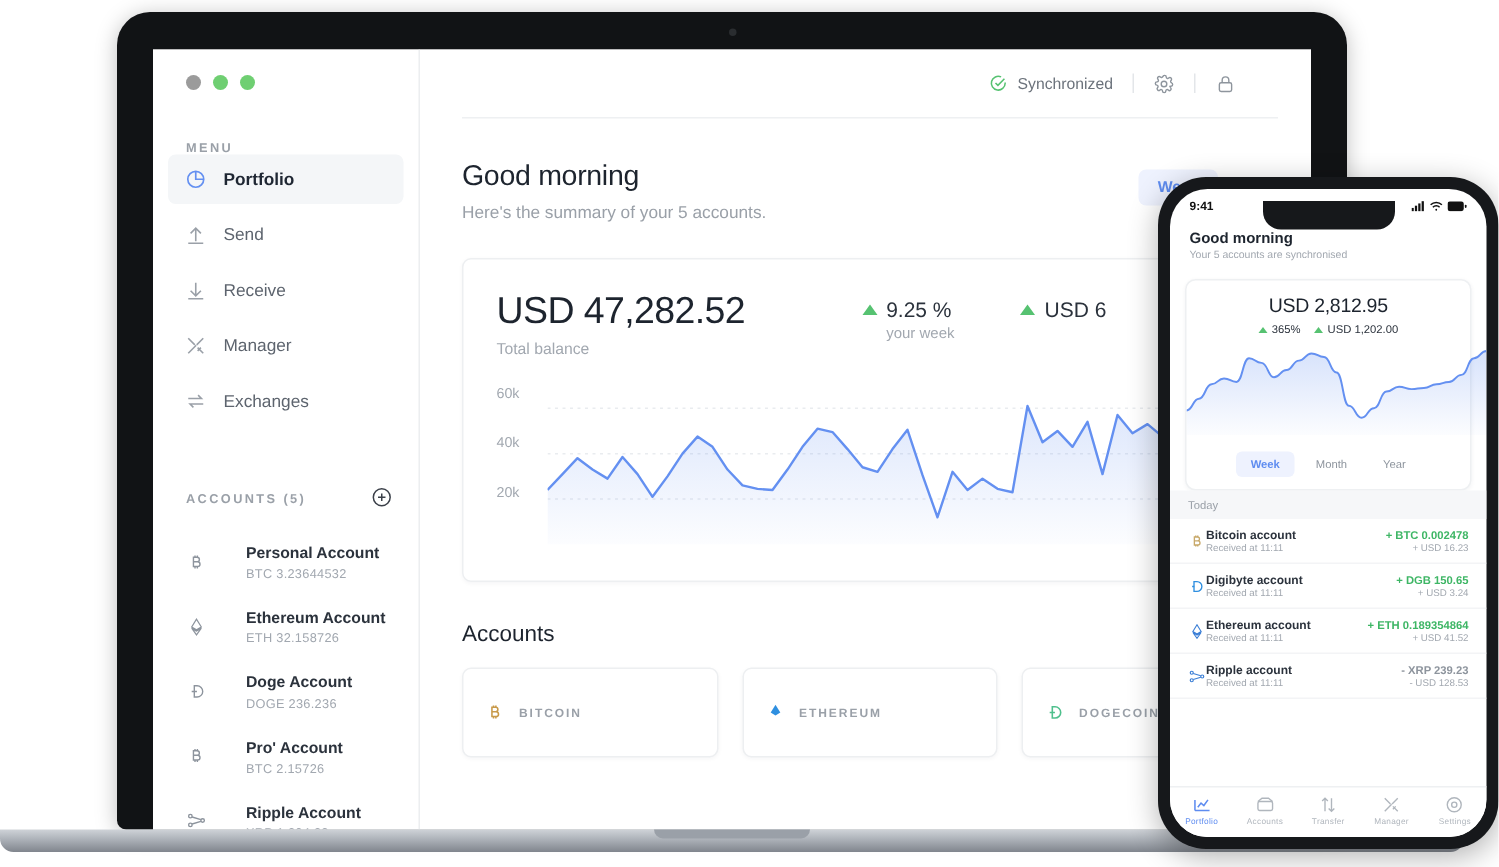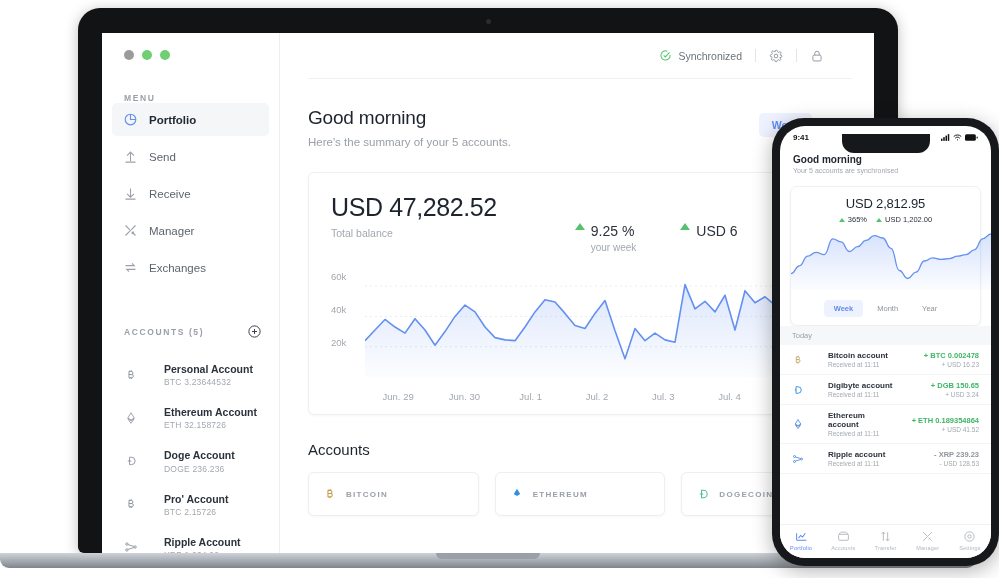--- a/index.html
+++ b/index.html
@@ -93,39 +93,39 @@
     border: 1px solid #edeff1; border-radius: 6px;
     box-shadow: 0 1px 3px rgba(20,30,50,.04);
     padding: 20px 22px 12px 22px; position: relative;
   }
   .bal-row { display: flex; align-items: flex-start; }
   .bal-main { flex: 0 0 auto; }
   .bal-amt { font-size: 25px; color: #1d242e; letter-spacing: -.4px; font-weight: 400; }
   .bal-lbl { font-size: 10.5px; color: #a2a8b0; margin-top: 5px; }
   .stats { display: flex; gap: 44px; margin-left: 78px; padding-top: 5px; }
   .stat { text-align: left; }
-  .stat-top { display: flex; gap: 6px; font-size: 14px; color: #2b323c; white-space: nowrap; margin-top: 25px; }
+  .stat-top { display: flex; align-items: center; gap: 6px; font-size: 14px; color: #2b323c; white-space: nowrap; }
   .tri { width: 0; height: 0; border-left: 5px solid transparent; border-right: 5px solid transparent;
          border-bottom: 7px solid #56c271; }
   .stat-sub { font-size: 10px; color: #a2a8b0; margin-top: 3px; padding-left: 16px; }
 
   .chart-box { position: relative; height: 118px; margin-top: 18px; }
   .y-lab { position: absolute; left: 0; font-size: 9.5px; color: #a2a8b0; }
   .chart-svg { position: absolute; left: 34px; right: 0; top: 0; height: 106px; }
   .x-axis { display: flex; margin-left: 34px; margin-top: 2px; }
   .x-lab { font-size: 9.5px; color: #a2a8b0; flex: 1; text-align: center; }
 
   .accounts-hdr { display: flex; align-items: baseline; justify-content: space-between;
                   margin: 26px 22px 0 28px; }
   .accounts-title { font-size: 15px; color: #1d242e; }
   .sort-by { font-size: 11px; color: #9aa0a8; cursor: pointer; }
   .acct-cards { display: flex; gap: 16px; margin: 14px 22px 0 28px; }
   .acct-card {
     flex: 1; background: #fff; border: 1px solid #edeff1; border-radius: 6px;
-    box-shadow: 0 1px 3px rgba(20,30,50,.04); padding: 13px 14px; height: 44px;
+    box-shadow: 0 1px 3px rgba(20,30,50,.04); padding: 13px 14px; height: 60px;
     display: flex; align-items: center; gap: 9px;
   }
   .acct-card .ico { width: 14px; height: 14px; }
   .acct-card-lbl { font-size: 8px; letter-spacing: 1.3px; color: #9aa0a8; font-weight: 700; }
 
   
   .base {
     position: absolute; left: -78px; top: 545px; width: 976px; height: 15px;
     background: linear-gradient(180deg,#cfd3d8 0%,#aeb3ba 42%,#80858d 100%);
     border-radius: 0 0 9px 9px;
@@ -168,21 +168,21 @@
   .ph-stats { display: flex; justify-content: center; gap: 9px; margin-top: 4px; font-size: 7.5px; color: #2b323c; }
   .ph-stat { display: flex; align-items: center; gap: 3px; }
   .tri-sm { width: 0; height: 0; border-left: 3px solid transparent; border-right: 3px solid transparent;
             border-bottom: 4.5px solid #56c271; }
   .ph-chart { height: 62px; margin-top: 4px; }
   .ph-tabs { display: flex; justify-content: center; gap: 4px; margin-top: 6px; }
   .ph-tab { font-size: 7.5px; color: #8d949d; padding: 4px 10px; border-radius: 4px; cursor: pointer; }
   .ph-tab.active { background: #eef2fe; color: #5e8cf0; font-weight: 700; }
 
   .ph-sec { font-size: 7.5px; color: #9aa0a8; background: #f6f7f9; padding: 5px 12px; }
-  .ph-row { display: flex; align-items: center; padding: 6px 12px; gap: 24px; border-bottom: 1px solid #f3f4f6; }
+  .ph-row { display: flex; align-items: center; padding: 6px 12px; gap: 0; border-bottom: 1px solid #f3f4f6; }
   .ph-row .ico { width: 12px; height: 12px; flex: 0 0 12px; }
   .ph-row .mid { flex: 1; min-width: 0; }
   .ph-row .t { font-size: 8px; color: #2b323c; font-weight: 600; }
   .ph-row .s { font-size: 6.5px; color: #a2a8b0; margin-top: 1px; }
   .ph-row .right { text-align: right; }
   .ph-row .a { font-size: 7.5px; font-weight: 600; }
   .ph-row .b { font-size: 6.5px; color: #a2a8b0; margin-top: 1px; }
   .pos { color: #3eb665; }
   .neg { color: #8d949d; }
 
@@ -379,29 +379,20 @@
                         <stop offset="100%" stop-color="#6490f1" stop-opacity=".02"></stop>
                       </linearGradient>
                     </defs>
                     <line x1="0" x2="500" y1="75.71428571428572" y2="75.71428571428572" stroke="#e9ecef" stroke-width="1" stroke-dasharray="2 3"></line>
                     <line x1="0" x2="500" y1="45.42857142857143" y2="45.42857142857143" stroke="#e9ecef" stroke-width="1" stroke-dasharray="2 3"></line>
                     <line x1="0" x2="500" y1="15.142857142857153" y2="15.142857142857153" stroke="#e9ecef" stroke-width="1" stroke-dasharray="2 3"></line>
                     <polygon points="0,106 0.00,69.66 10.00,59.06 20.00,48.46 30.00,56.03 40.00,62.09 50.00,47.70 60.00,59.06 70.00,74.20 80.00,60.57 90.00,45.43 100.00,34.07 110.00,40.89 120.00,56.03 130.00,66.63 140.00,68.90 150.00,69.66 160.00,56.03 170.00,40.89 180.00,28.77 190.00,31.04 200.00,42.40 210.00,54.51 220.00,57.54 230.00,42.40 240.00,29.53 250.00,59.81 260.00,87.83 270.00,57.54 280.00,69.66 290.00,62.09 300.00,68.90 310.00,71.17 320.00,13.63 330.00,37.86 340.00,30.29 350.00,40.89 360.00,24.23 370.00,59.06 380.00,19.69 390.00,31.80 400.00,25.74 410.00,34.07 420.00,21.20 430.00,37.86 440.00,22.71 450.00,92.37 460.00,68.14 470.00,77.23 480.00,60.57 490.00,72.69 500.00,49.97 500,106" fill="url(#gA)"></polygon>
                     <polyline points="0.00,69.66 10.00,59.06 20.00,48.46 30.00,56.03 40.00,62.09 50.00,47.70 60.00,59.06 70.00,74.20 80.00,60.57 90.00,45.43 100.00,34.07 110.00,40.89 120.00,56.03 130.00,66.63 140.00,68.90 150.00,69.66 160.00,56.03 170.00,40.89 180.00,28.77 190.00,31.04 200.00,42.40 210.00,54.51 220.00,57.54 230.00,42.40 240.00,29.53 250.00,59.81 260.00,87.83 270.00,57.54 280.00,69.66 290.00,62.09 300.00,68.90 310.00,71.17 320.00,13.63 330.00,37.86 340.00,30.29 350.00,40.89 360.00,24.23 370.00,59.06 380.00,19.69 390.00,31.80 400.00,25.74 410.00,34.07 420.00,21.20 430.00,37.86 440.00,22.71 450.00,92.37 460.00,68.14 470.00,77.23 480.00,60.57 490.00,72.69 500.00,49.97" fill="none" stroke="#6490f1" stroke-width="1.6" stroke-linejoin="round"></polyline>
                   </svg>
               </div>
-              <div class="x-axis">
-                <div class="x-lab">Jun. 29</div>
-                <div class="x-lab">Jun. 30</div>
-                <div class="x-lab">Jul. 1</div>
-                <div class="x-lab">Jul. 2</div>
-                <div class="x-lab">Jul. 3</div>
-                <div class="x-lab">Jul. 4</div>
-                <div class="x-lab">Jul. 5</div>
-              </div>
             </div>
 
             <div class="accounts-hdr">
               <div class="accounts-title">Accounts</div>
               <div class="sort-by">Sort by</div>
             </div>
 
             <div class="acct-cards">
               <div class="acct-card">
                 <svg class="ico" viewBox="0 0 24 24" fill="none" stroke="#c89a4a" stroke-width="1.8">

